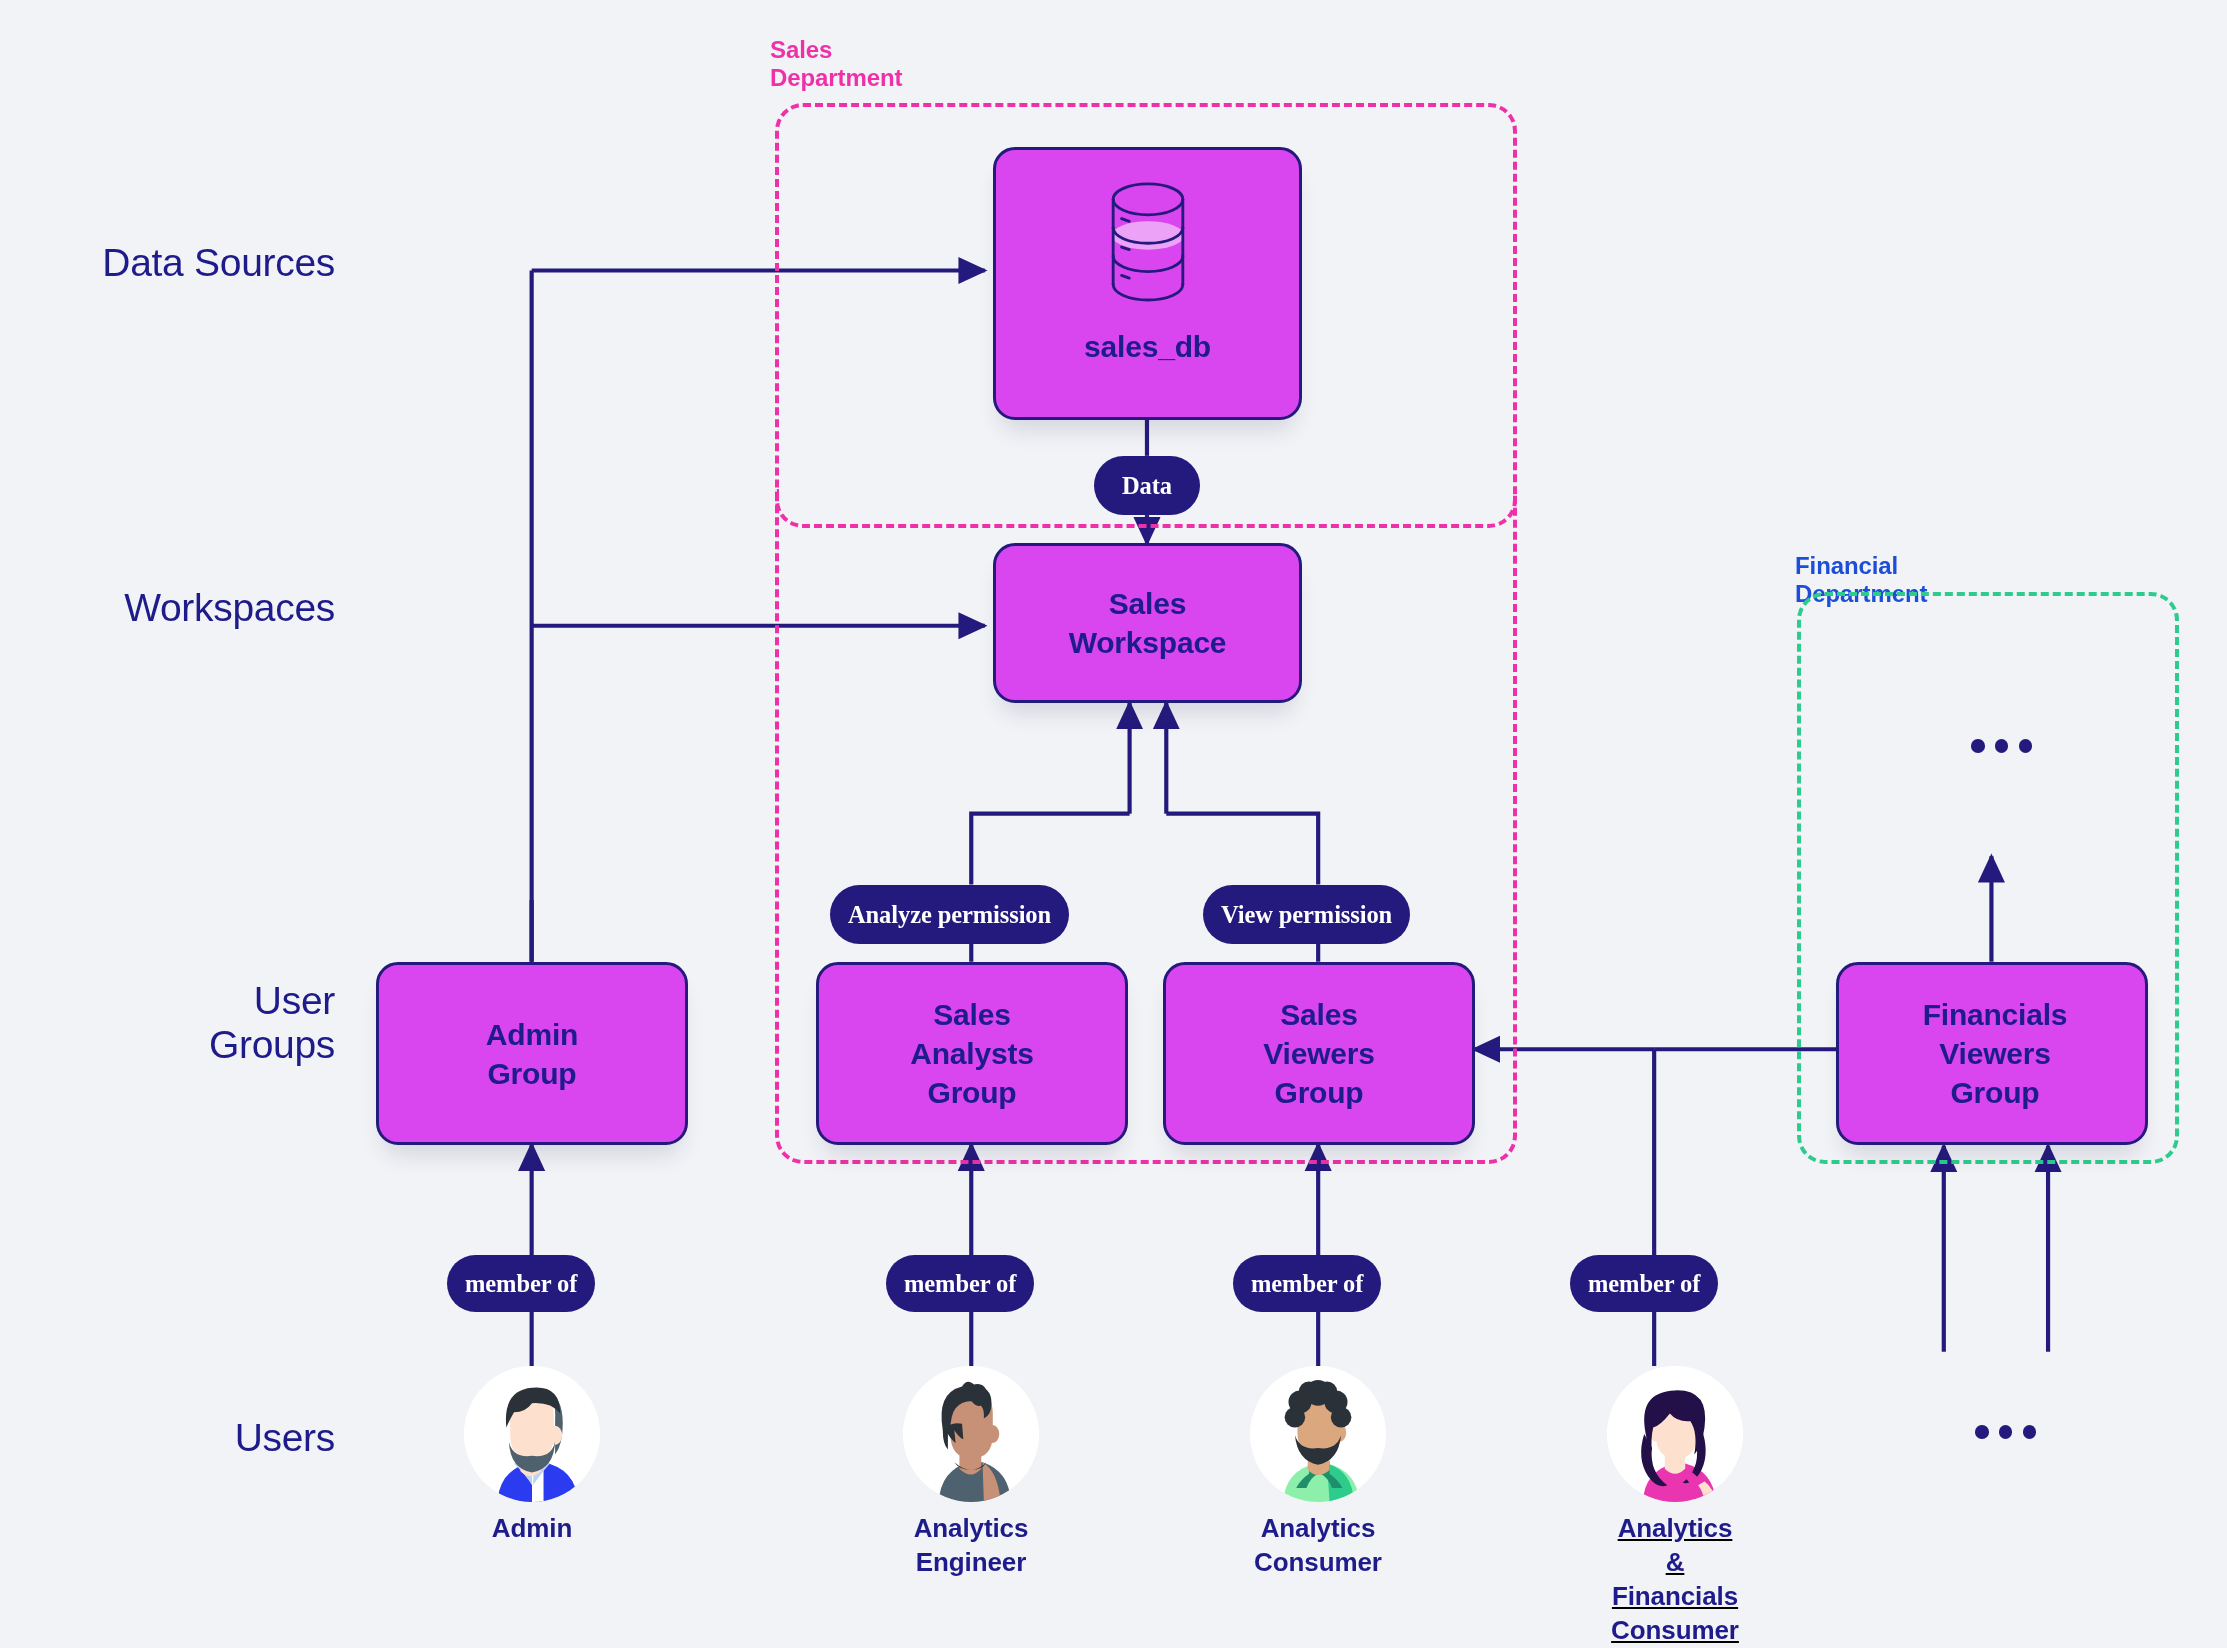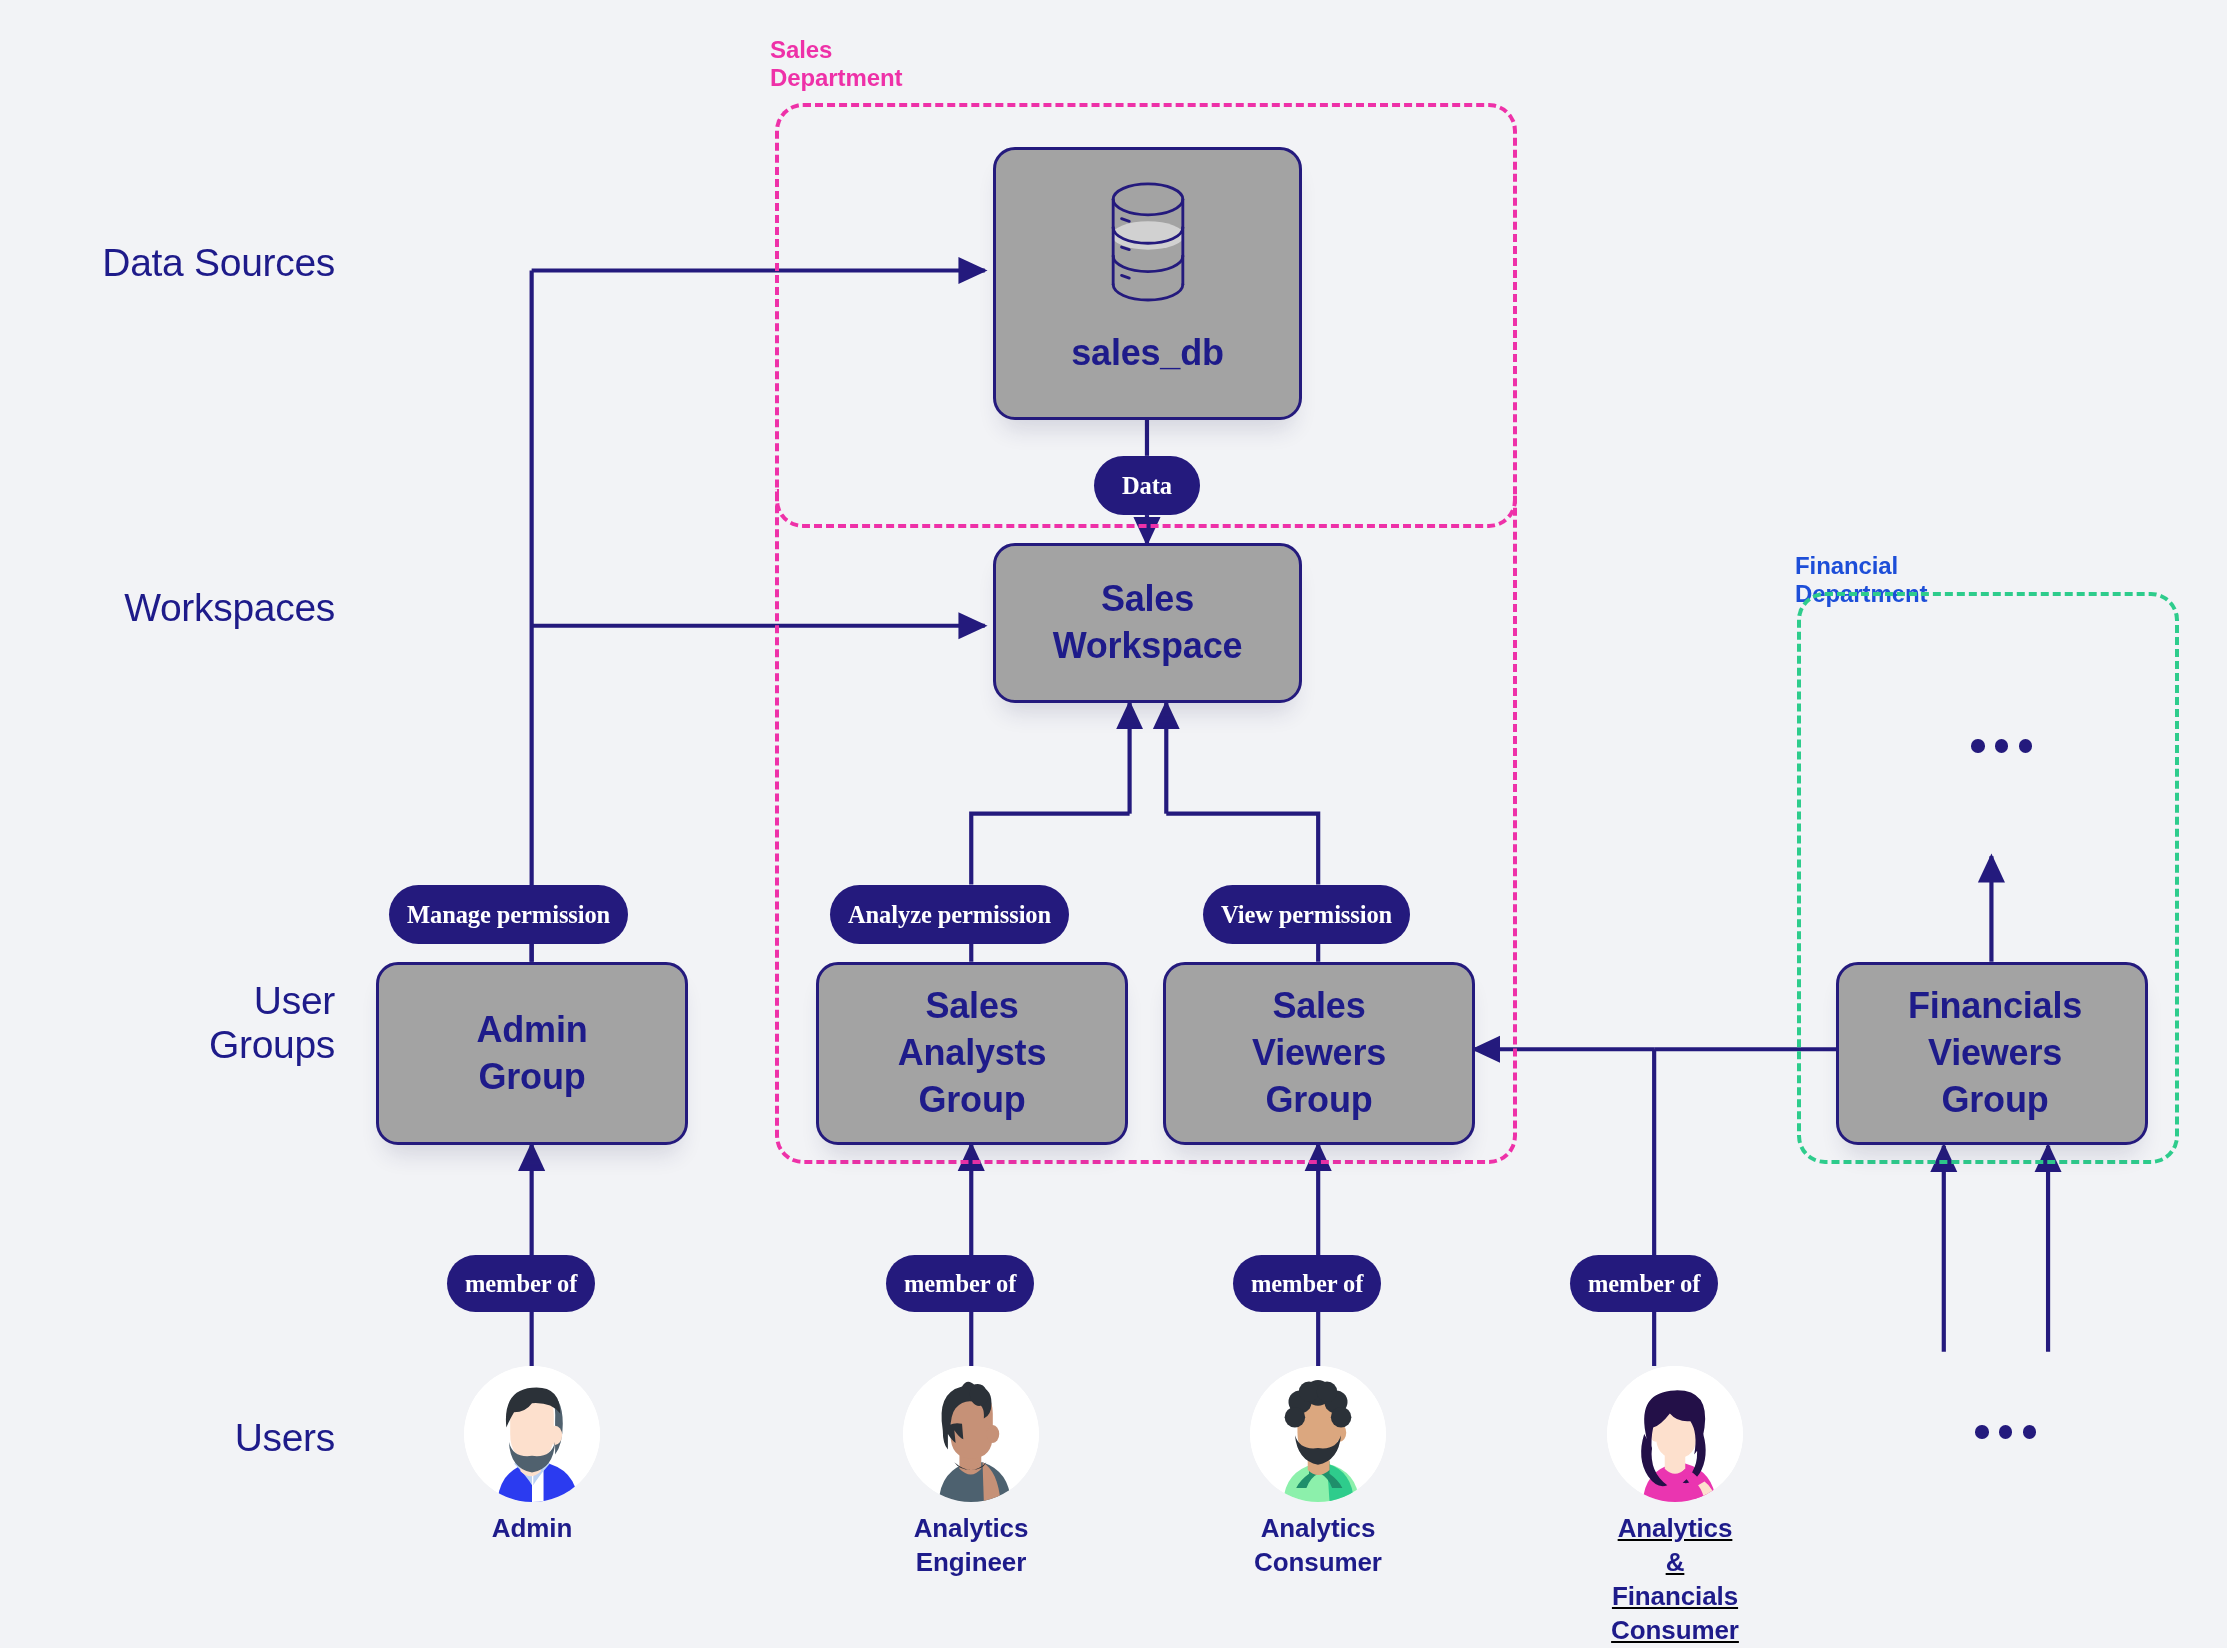--- a/index.html
+++ b/index.html
@@ -50,32 +50,32 @@
     font-size: 24px;
     font-weight: 700;
     line-height: 1.17;
     letter-spacing: -0.1px;
     white-space: pre-line;
   }
 
   
   .card {
     position: absolute;
-    background: #a3a3a3;
+    background: #d946ef;
     border: 3.2px solid #241a7d;
     border-radius: 22px;
     box-sizing: border-box;
     box-shadow: 0 16.7px 23px -9px rgba(40,40,90,0.16);
     display: flex;
     flex-direction: column;
     align-items: center;
     justify-content: center;
     color: #1e1b8a;
     font-weight: 700;
-    font-size: 36px;
+    font-size: 30px;
     line-height: 1.30;
     text-align: center;
     letter-spacing: -0.2px;
   }
   .card.db {
     justify-content: flex-start;
     padding-top: 30px;
   }
   .db-label {
     margin-top: 9px;
@@ -237,21 +237,20 @@
       </svg>
     </span>
     <span class="db-label">sales_db</span>
   </div>
 
   <div class="pill" style="left:1094px; top:456px; width:106px; height:59px;">Data</div>
 
   <div class="card" style="left:993px; top:543px; width:309px; height:160px; white-space:pre-line;">Sales
 Workspace</div>
 
-  <div class="pill" style="left:389px; top:885px; height:59px;">Manage permission</div>
   <div class="pill" style="left:830px; top:885px; height:59px;">Analyze permission</div>
   <div class="pill" style="left:1203px; top:885px; height:59px;">View permission</div>
 
   <div class="card" style="left:376px; top:962px; width:312px; height:183px; white-space:pre-line;">Admin
 Group</div>
 
   <div class="card" style="left:816px; top:962px; width:312px; height:183px; white-space:pre-line;">Sales
 Analysts
 Group</div>
 

